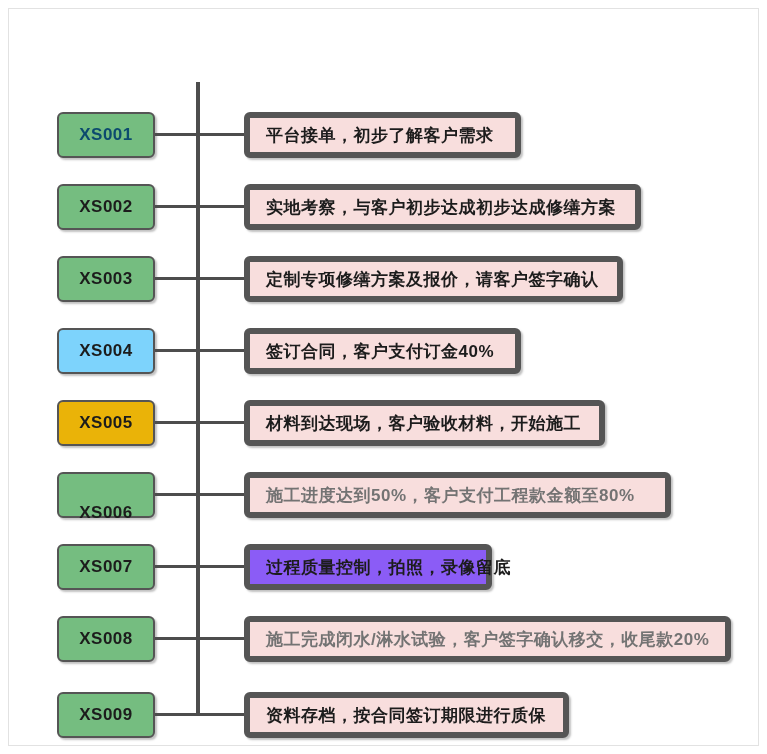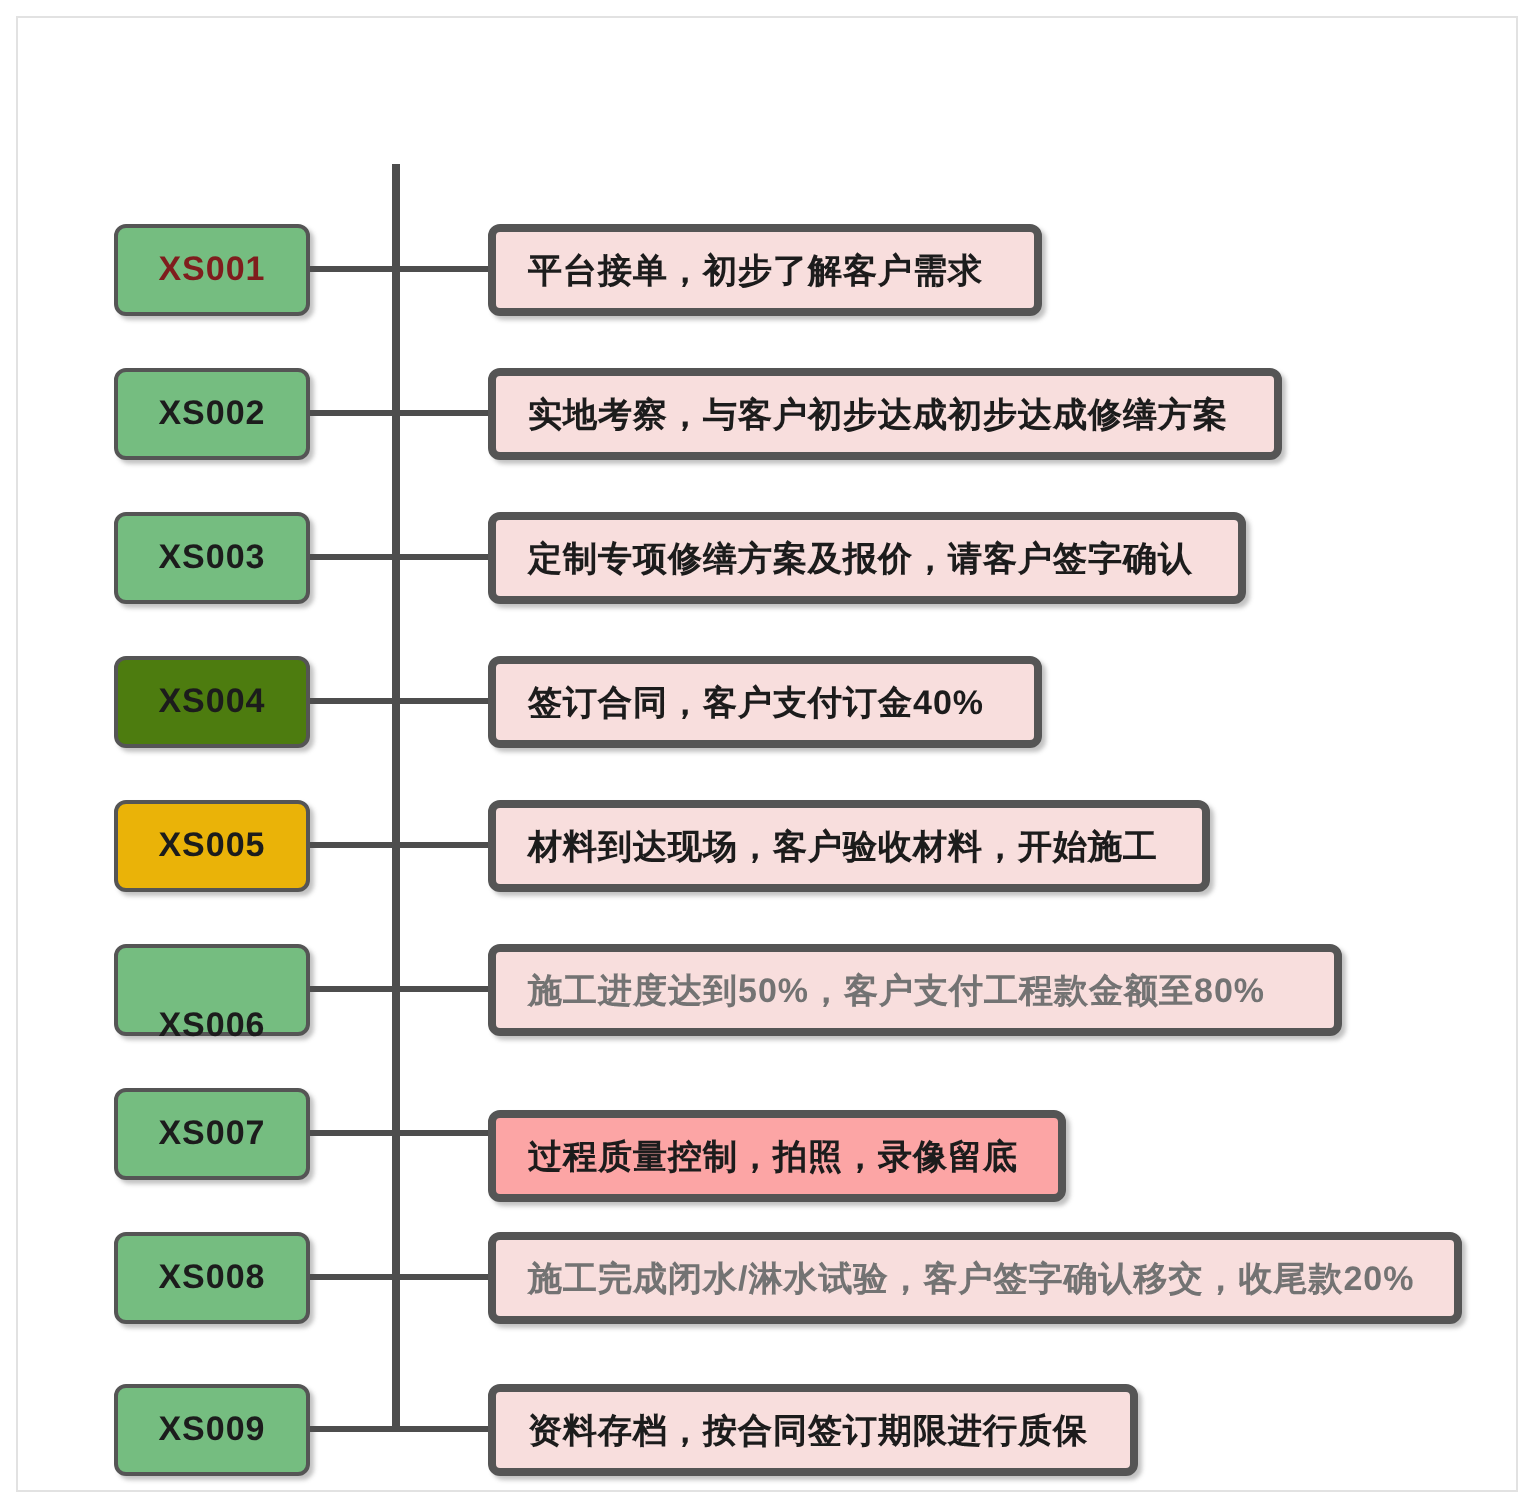--- a/index.html
+++ b/index.html
@@ -108,21 +108,21 @@
     width: 48px;
     height: 3px;
     background: #4d4d4d;
   }
   .desc-box {
     position: absolute;
     left: 244px;
     top: 0;
     height: 46px;
     background: #f8dedd;
-    border: 4px solid #a3a3a3;
+    border: 6px solid #a3a3a3;
     border-radius: 6px;
     box-sizing: border-box;
     display: flex;
     align-items: center;
     padding: 0 16px;
     box-shadow: 2px 2px 2px rgba(120,120,120,0.45);
   }
   .desc-box .desc-text {
     color: #1c1c1c;
     font-size: 17px;
@@ -137,21 +137,21 @@
 <div id="canvas" style="background: rgb(255, 255, 255);">
 
   <div id="frame"></div>
 
 
   <div class="trunk" style="background: rgb(77, 77, 77);"></div>
 
   <div id="rows">
       <div class="row" style="top: 112px;">
         <div class="code-box" style="background: rgb(117, 189, 128); border-color: rgb(85, 85, 85);">
-          <span class="code-text" style="color: #7f1d1d;">XS001</span>
+          <span class="code-text" style="color: #0c4a6e;">XS001</span>
         </div>
         <div class="conn-left" style="background: rgb(77, 77, 77);"></div>
         <div class="conn-right" style="background: rgb(77, 77, 77);"></div>
         <div class="desc-box" style="width: 277px; background: rgb(248, 222, 221); border-color: rgb(85, 85, 85);">
           <span class="desc-text" style="color: rgb(28, 28, 28);">平台接单，初步了解客户需求</span>
         </div>
       </div>
       <div class="row" style="top: 184px;">
         <div class="code-box" style="background: rgb(117, 189, 128); border-color: rgb(85, 85, 85);">
           <span class="code-text" style="color: rgb(28, 28, 28);">XS002</span>
@@ -166,21 +166,21 @@
         <div class="code-box" style="background: rgb(117, 189, 128); border-color: rgb(85, 85, 85);">
           <span class="code-text" style="color: rgb(28, 28, 28);">XS003</span>
         </div>
         <div class="conn-left" style="background: rgb(77, 77, 77);"></div>
         <div class="conn-right" style="background: rgb(77, 77, 77);"></div>
         <div class="desc-box" style="width: 379px; background: rgb(248, 222, 221); border-color: rgb(85, 85, 85);">
           <span class="desc-text" style="color: rgb(28, 28, 28);">定制专项修缮方案及报价，请客户签字确认</span>
         </div>
       </div>
       <div class="row" style="top: 328px;">
-        <div class="code-box" style="background: #4d7c0f; border-color: rgb(85, 85, 85);">
+        <div class="code-box" style="background: #7dd3fc; border-color: rgb(85, 85, 85);">
           <span class="code-text" style="color: rgb(28, 28, 28);">XS004</span>
         </div>
         <div class="conn-left" style="background: rgb(77, 77, 77);"></div>
         <div class="conn-right" style="background: rgb(77, 77, 77);"></div>
         <div class="desc-box" style="width: 277px; background: rgb(248, 222, 221); border-color: rgb(85, 85, 85);">
           <span class="desc-text" style="color: rgb(28, 28, 28);">签订合同，客户支付订金40%</span>
         </div>
       </div>
       <div class="row" style="top: 400px;">
         <div class="code-box" style="background: #eab308; border-color: rgb(85, 85, 85);">
@@ -201,21 +201,21 @@
         <div class="desc-box" style="width: 427px; background: rgb(248, 222, 221); border-color: rgb(85, 85, 85);">
           <span class="desc-text" style="color: #737373;">施工进度达到50%，客户支付工程款金额至80%</span>
         </div>
       </div>
       <div class="row" style="top: 544px;">
         <div class="code-box" style="background: rgb(117, 189, 128); border-color: rgb(85, 85, 85);">
           <span class="code-text" style="color: rgb(28, 28, 28);">XS007</span>
         </div>
         <div class="conn-left" style="background: rgb(77, 77, 77);"></div>
         <div class="conn-right" style="background: rgb(77, 77, 77);"></div>
-        <div class="desc-box" style="width: 289px; background: #fca5a5; border-color: rgb(85, 85, 85); margin-top: 11px;">
+        <div class="desc-box" style="width: 248px; background: #8b5cf6; border-color: rgb(85, 85, 85);">
           <span class="desc-text" style="color: rgb(28, 28, 28);">过程质量控制，拍照，录像留底</span>
         </div>
       </div>
       <div class="row" style="top: 616px;">
         <div class="code-box" style="background: rgb(117, 189, 128); border-color: rgb(85, 85, 85);">
           <span class="code-text" style="color: rgb(28, 28, 28);">XS008</span>
         </div>
         <div class="conn-left" style="background: rgb(77, 77, 77);"></div>
         <div class="conn-right" style="background: rgb(77, 77, 77);"></div>
         <div class="desc-box" style="width: 487px; background: rgb(248, 222, 221); border-color: rgb(85, 85, 85);">

